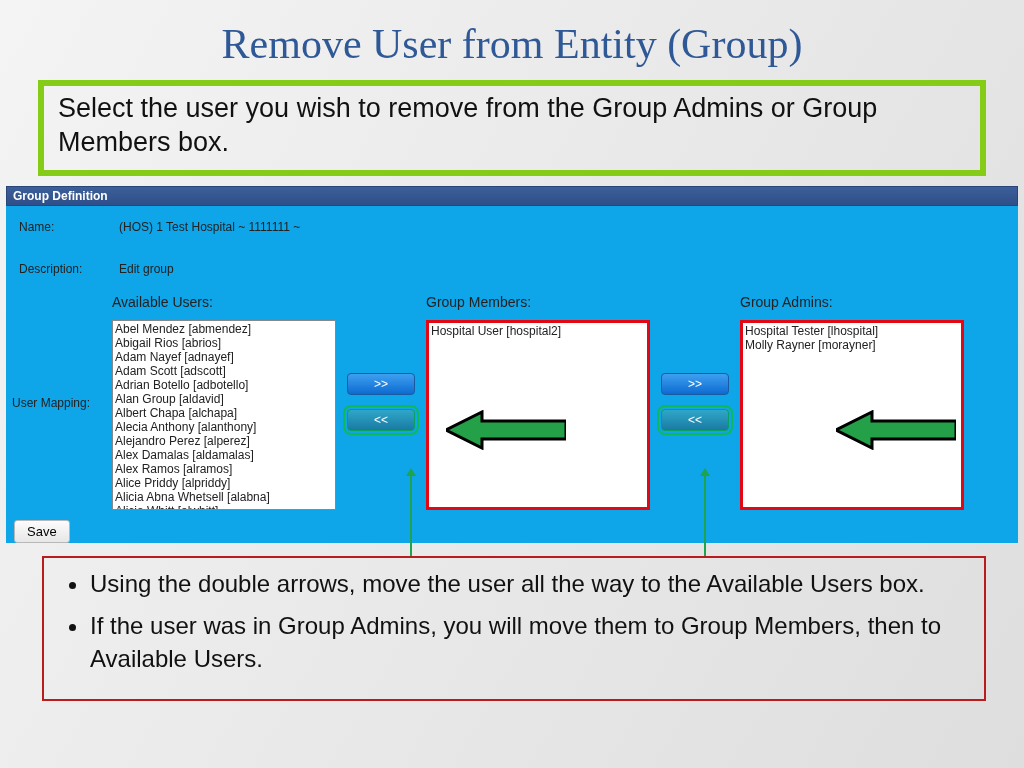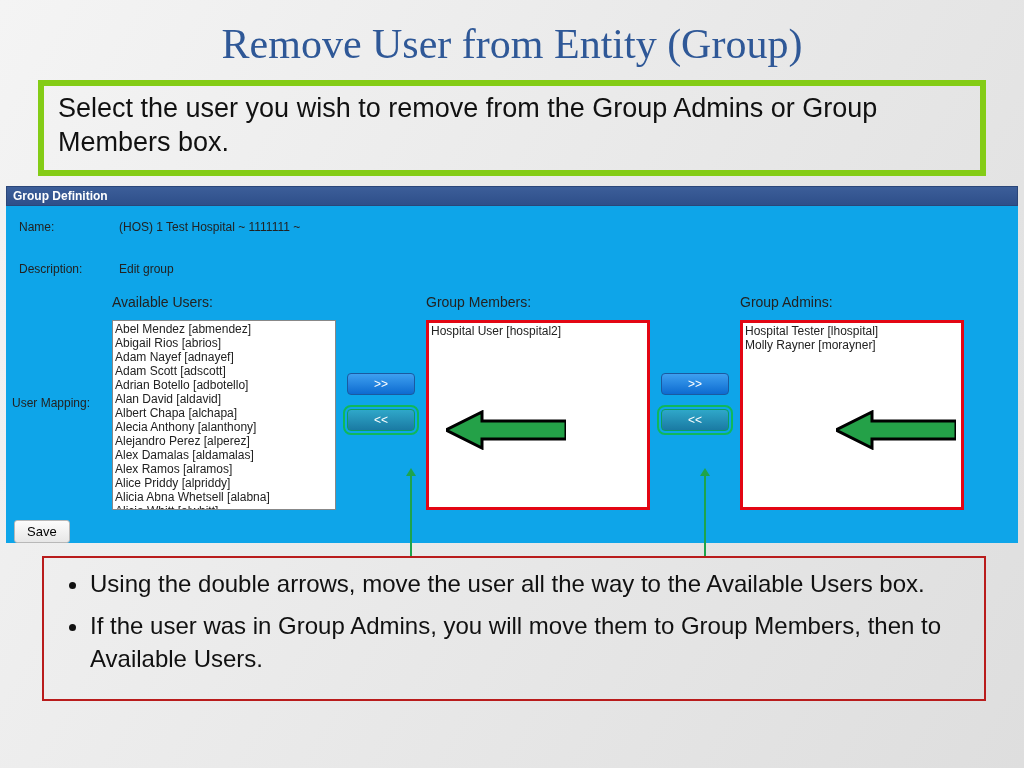--- a/index.html
+++ b/index.html
@@ -166,21 +166,21 @@
     <div class="um-label">User Mapping:</div>
 
     <div class="col">
       <div class="col-header">Available Users:</div>
       <div class="listbox" id="lb-available">
           <div>Abel Mendez [abmendez]</div>
           <div>Abigail Rios [abrios]</div>
           <div>Adam Nayef [adnayef]</div>
           <div>Adam Scott [adscott]</div>
           <div>Adrian Botello [adbotello]</div>
-          <div>Alan David [aldavid]</div>
+          <div>Alan Group [aldavid]</div>
           <div>Albert Chapa [alchapa]</div>
           <div>Alecia Anthony [alanthony]</div>
           <div>Alejandro Perez [alperez]</div>
           <div>Alex Damalas [aldamalas]</div>
           <div>Alex Ramos [alramos]</div>
           <div>Alice Priddy [alpriddy]</div>
           <div>Alicia Abna Whetsell [alabna]</div>
           <div>Alicia Whitt [alwhitt]</div>
         </div>
     </div>

